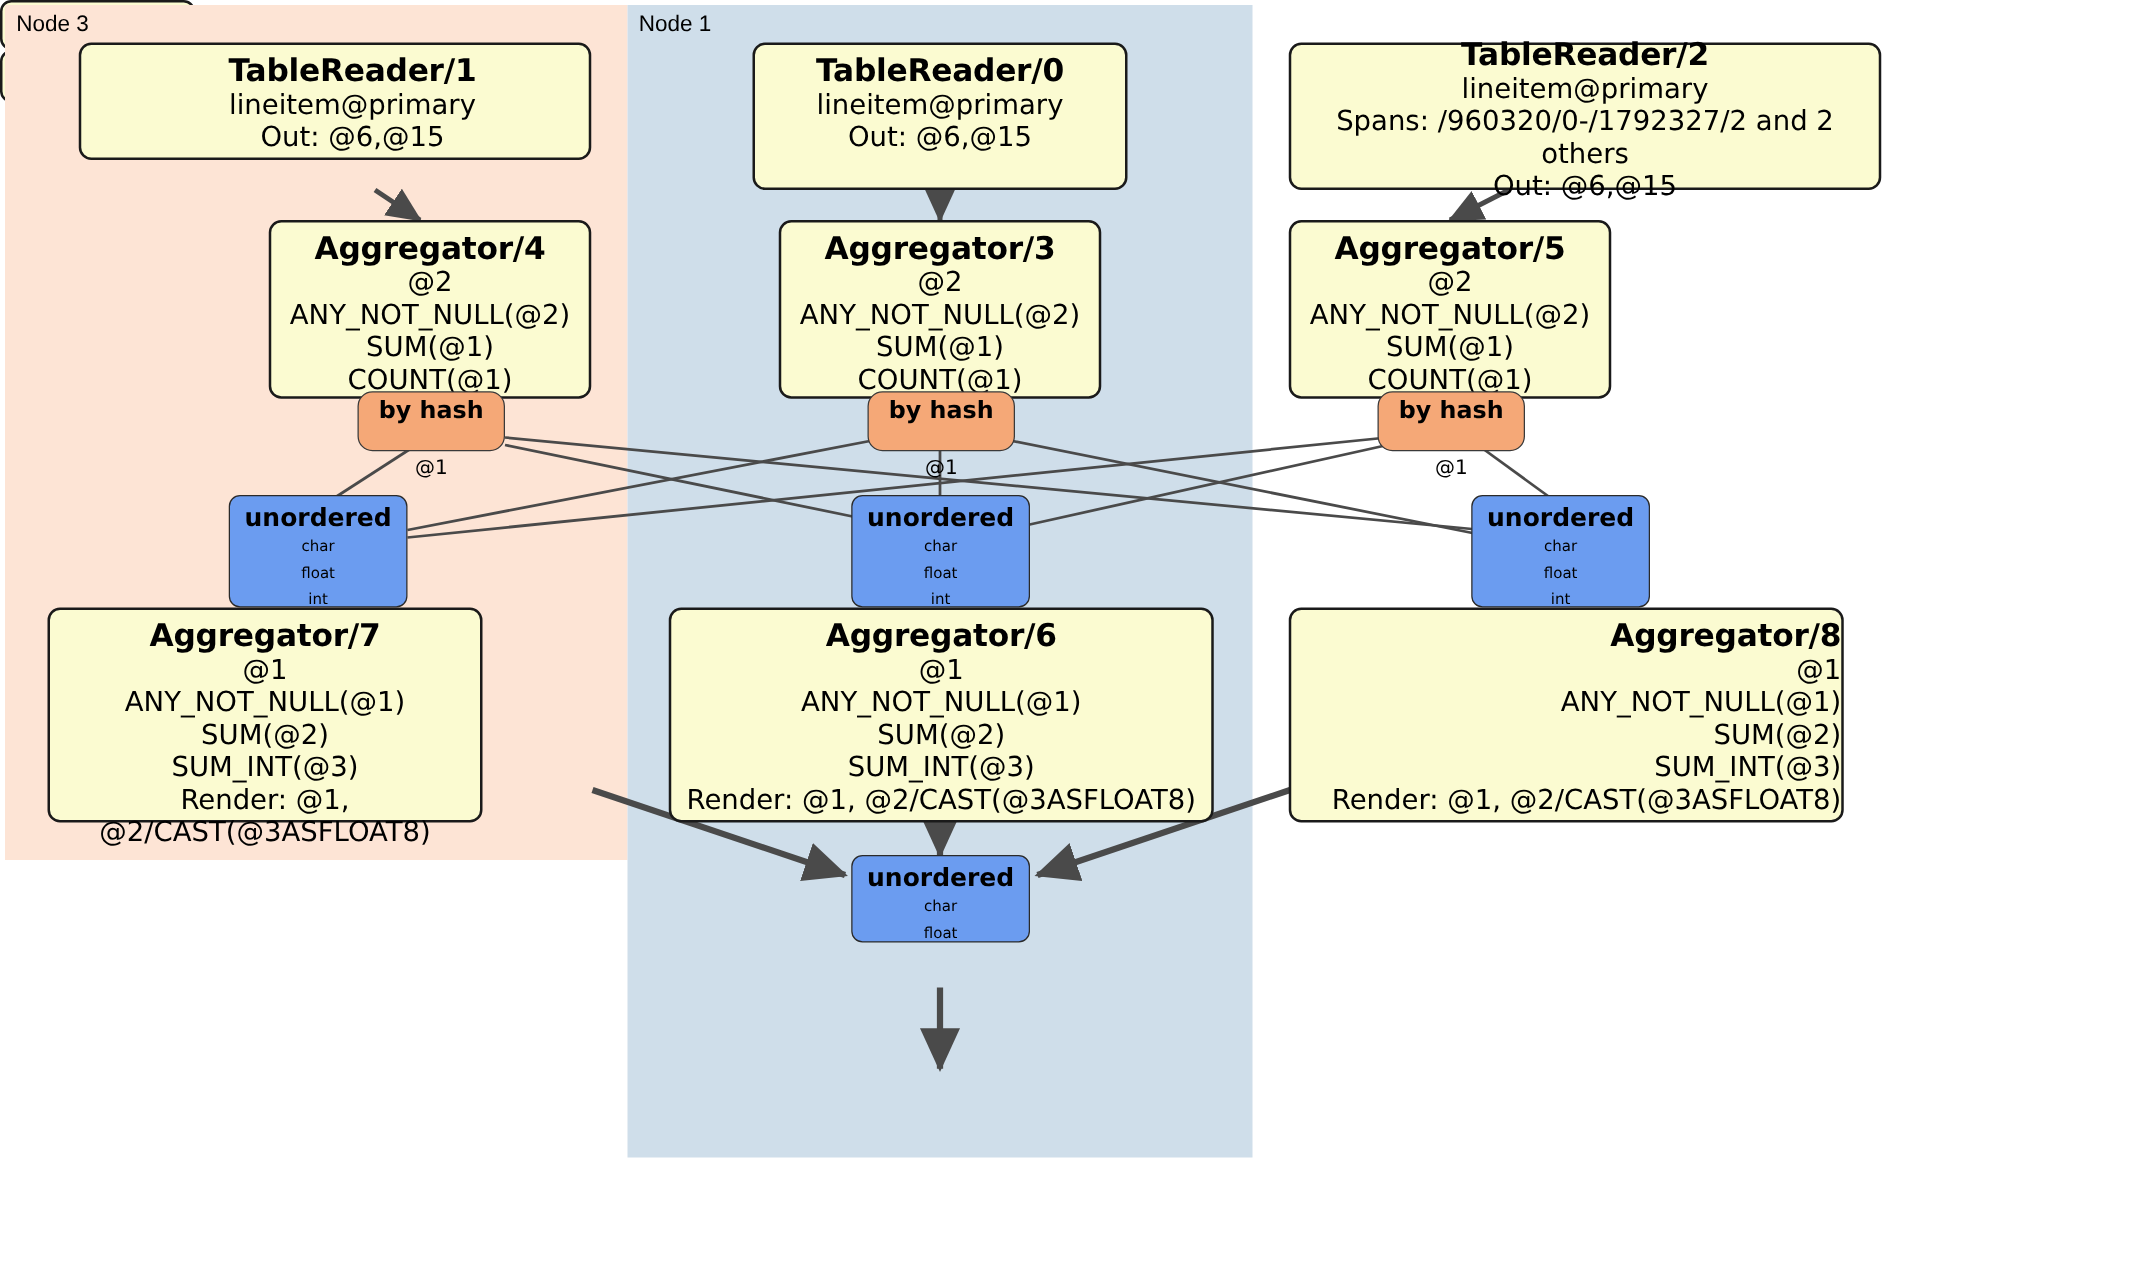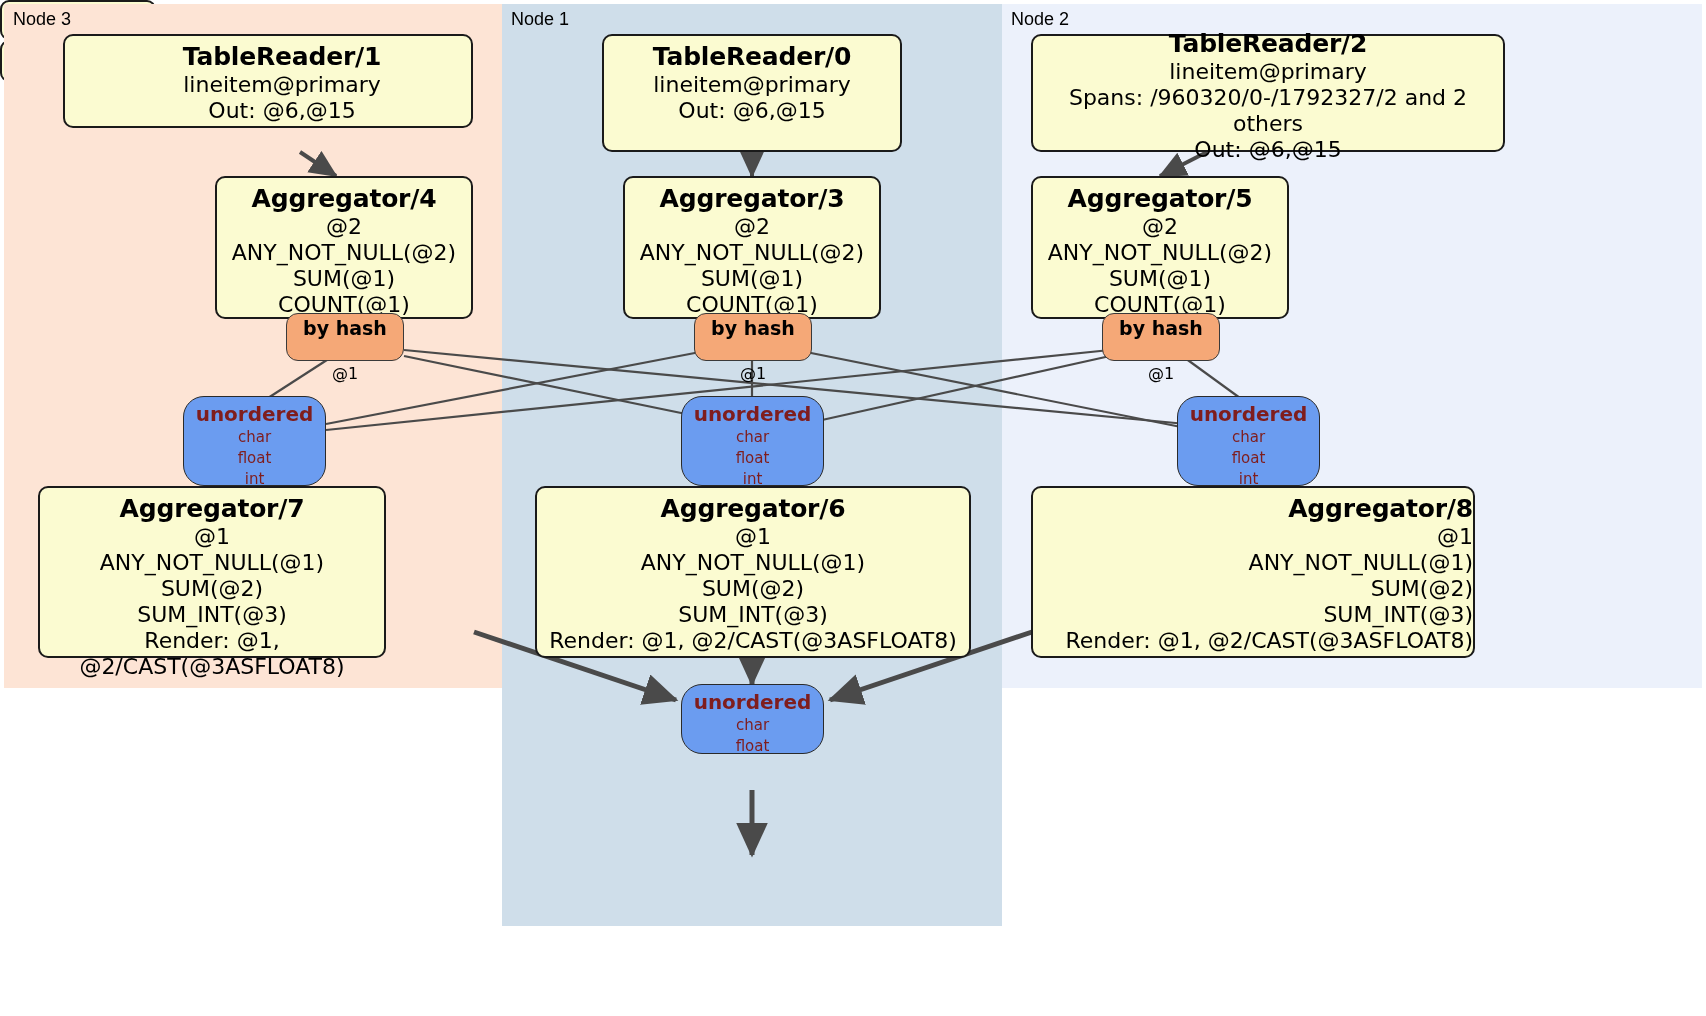--- a/index.html
+++ b/index.html
@@ -25,48 +25,45 @@
   .proc .line{font-size:22px;line-height:26px;font-weight:400;}
 
   .byhash{
     background:#f5a877;border:1.6px solid #3a3a3a;border-radius:12px;
     color:#000;padding-top:3px;gap:24px;
   }
   .byhash .title{font-weight:bold;font-size:19px;line-height:23px;}
   .byhash .line{font-size:16px;line-height:20px;}
 
   .unordered{
-    background:#6b9cf0;border:1.6px solid #2a2a2a;border-radius:21px;
-    color:#7f1d1d;padding-top:5px;
+    background:#6b9cf0;border:1.6px solid #2a2a2a;border-radius:9px;
+    color:#000000;padding-top:5px;
   }
   .unordered .title{font-weight:bold;font-size:20px;line-height:25px;}
-  .unordered .line{font-size:15px;line-height:21px;}
+  .unordered .line{font-size:12px;line-height:21px;}
 
   .smallproc{
     background:#fbfbd1;border:2px solid #1a1a1a;border-radius:9px;
     color:#000;display:flex;align-items:center;justify-content:center;
   }
   .smallproc .title{font-weight:bold;font-size:26px;line-height:30px;}
 </style>
 </head>
 <body>
 
 <div id="canvas">
 
   <div class="node-panel" style="left:4px;top:4px;width:498px;height:684px;background:#fde4d5;">
     <span class="panel-label">Node 3</span>
   </div>
 
   <div class="node-panel" style="left:502px;top:4px;width:500px;height:922px;background:#cfdeea;">
     <span class="panel-label">Node 1</span>
   </div>
 
-  <div class="node-panel" style="left:1002px;top:4px;width:700px;height:684px;background:#ecf1fb;">
-    <span class="panel-label">Node 2</span>
-  </div>
 
   <svg id="edges">
     <defs>
       <marker id="arrow" markerWidth="9" markerHeight="9" refX="6.5" refY="3.2" orient="auto" markerUnits="strokeWidth">
         <path d="M0,0 L7,3.2 L0,6.4 z" fill="#4a4a4a"></path>
       </marker>
       <marker id="arrowthin" markerWidth="9" markerHeight="9" refX="6.5" refY="3.2" orient="auto" markerUnits="strokeWidth">
         <path d="M0,0 L7,3.2 L0,6.4 z" fill="#4a4a4a"></path>
       </marker>
     </defs>

